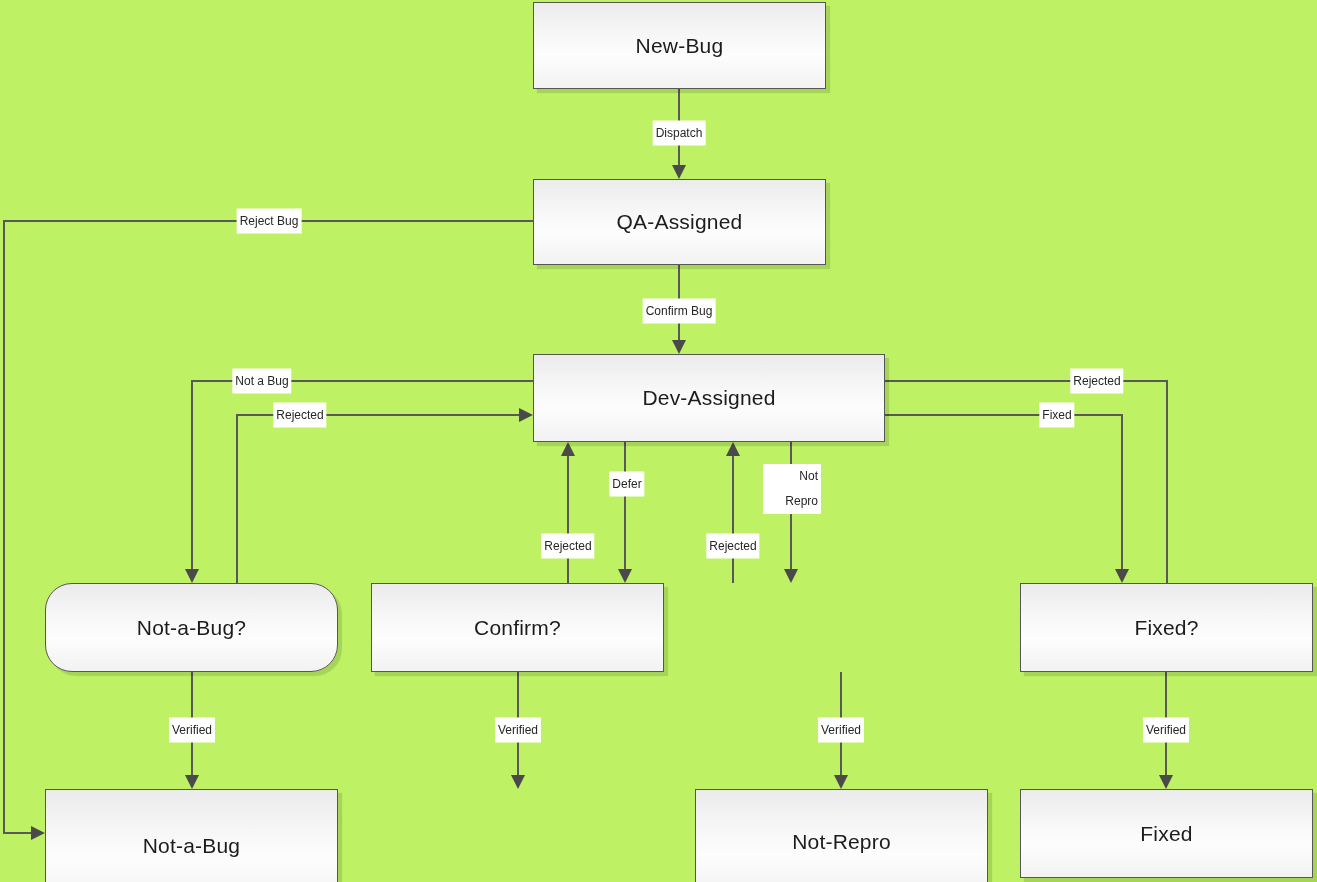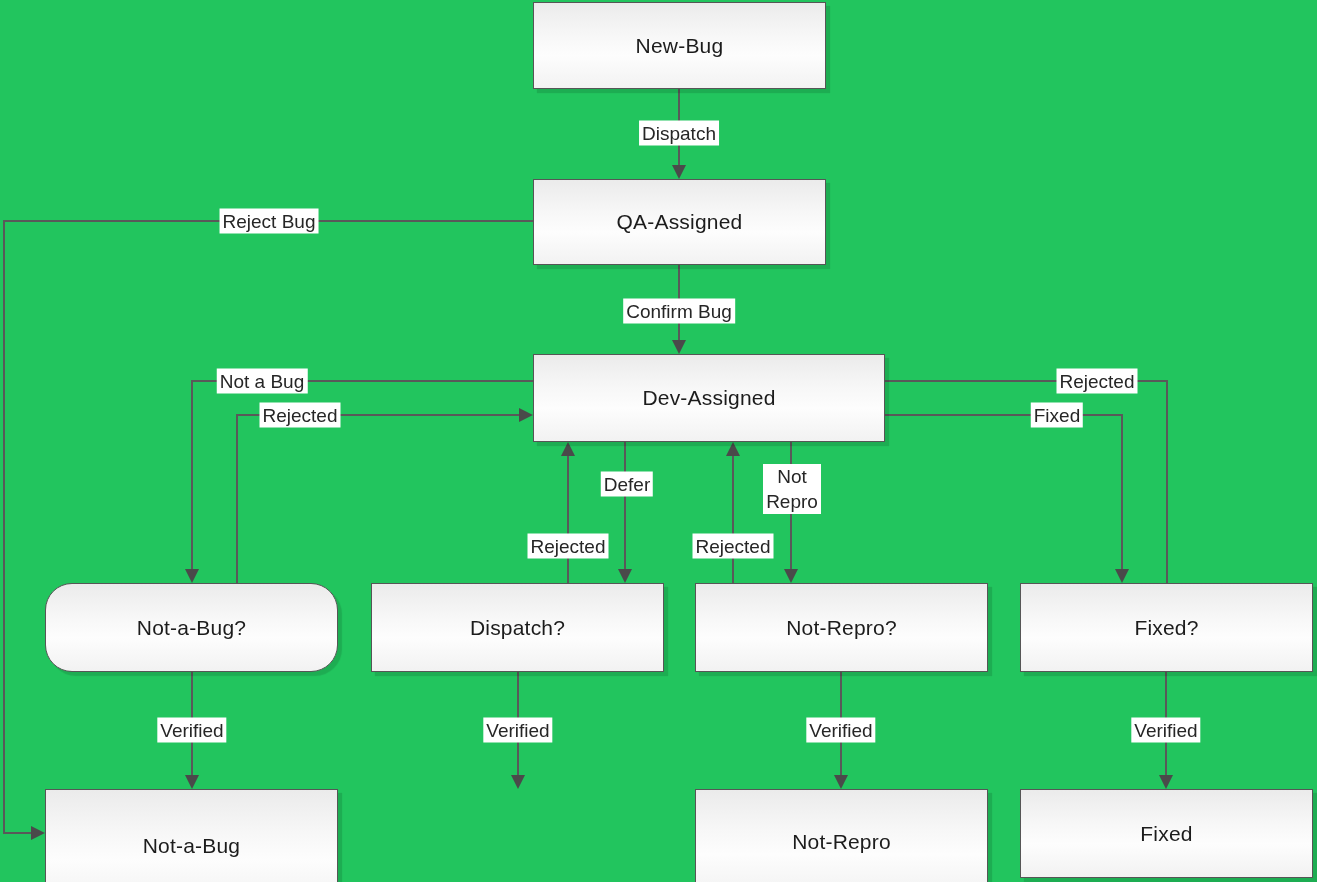--- a/index.html
+++ b/index.html
@@ -1,35 +1,35 @@
 <!DOCTYPE html>
 <html><head>
 <meta charset="utf-8">
 <style>
   html,body{margin:0;padding:0;background:#ffffff;}
   #canvas{
     position:relative;
     width:1317px;height:882px;
-    background:#22c55e;
+    background:#bef264;
     font-family:"Liberation Sans", sans-serif;
     overflow:hidden;
   }
   #wires{position:absolute;left:0;top:0;z-index:1;}
   .node{
     position:absolute;z-index:2;box-sizing:border-box;
     border:1px solid #565656;
     background:linear-gradient(to bottom,#ebebeb 0%,#f7f7f7 38%,#fdfdfd 62%,#f2f2f2 100%);
     box-shadow:4px 4px 1px rgba(0,0,0,0.12);
     display:flex;align-items:center;justify-content:center;
     font-size:21px;color:#1c1c1c;letter-spacing:0.2px;
   }
   .elabel{
     position:absolute;z-index:3;transform:translate(-50%,-50%);
     background:#ffffff;padding:0 3px;
-    font-size:19px;line-height:25px;color:#262626;white-space:nowrap;
+    font-size:12px;line-height:25px;color:#262626;white-space:nowrap;
     text-align:center;
   }
   .elabel.wrap{white-space:normal;width:52px;}
   
   #n-new {left:533px;top:2px;  width:293px;height:87px;}
   #n-qa  {left:533px;top:179px;width:293px;height:86px;}
   #n-dev {left:533px;top:354px;width:352px;height:88px;}
   #n-nabq{left:45px;  top:583px;width:293px;height:89px;border-radius:27px;}
   #n-defq{left:371px; top:583px;width:293px;height:89px;}
   #n-nrq {left:695px; top:583px;width:293px;height:89px;}
@@ -39,21 +39,21 @@
   #n-nr  {left:695px; top:789px;width:293px;height:106px;}
   #n-fix {left:1020px;top:789px;width:293px;height:89px;}
   
   #l-dispatch {left:679px; top:133px;}
   #l-confirm  {left:679px; top:311px;}
   #l-reject   {left:269px; top:221px;}
   #l-notabug  {left:262px; top:381px;}
   #l-rej-nab  {left:300px; top:415px;}
   #l-defer    {left:627px; top:484px;}
   #l-rej-def  {left:568px; top:546px;}
-  #l-notrepro {left:792px; top:489px;}
+  #l-notrepro {left:792px; top:489px;text-align:right;}
   #l-rej-nr   {left:733px; top:546px;}
   #l-fixed    {left:1057px;top:415px;}
   #l-rej-fix  {left:1097px;top:381px;}
   #l-ver-1 {left:192px; top:730px;}
   #l-ver-2 {left:518px; top:730px;}
   #l-ver-3 {left:841px; top:730px;}
   #l-ver-4 {left:1166px;top:730px;}
 </style>
 </head>
 <body>
@@ -92,22 +92,21 @@
     <path d="M192,672 L192,787" marker-end="url(#arrow)"></path>
     <path d="M518,672 L518,787" marker-end="url(#arrow)"></path>
     <path d="M841,672 L841,787" marker-end="url(#arrow)"></path>
     <path d="M1166,672 L1166,787" marker-end="url(#arrow)"></path>
   </svg>
 
   <div class="node" id="n-new">New-Bug</div>
   <div class="node" id="n-qa">QA-Assigned</div>
   <div class="node" id="n-dev">Dev-Assigned</div>
   <div class="node" id="n-nabq">Not-a-Bug?</div>
-  <div class="node" id="n-defq">Dispatch?</div>
-  <div class="node" id="n-nrq">Not-Repro?</div>
+  <div class="node" id="n-defq">Confirm?</div>
   <div class="node" id="n-fixq">Fixed?</div>
   <div class="node" id="n-nab">Not-a-Bug</div>
   <div class="node" id="n-nr">Not-Repro</div>
   <div class="node" id="n-fix">Fixed</div>
 
   <div class="elabel" id="l-dispatch">Dispatch</div>
   <div class="elabel" id="l-confirm">Confirm Bug</div>
   <div class="elabel" id="l-reject">Reject Bug</div>
   <div class="elabel" id="l-notabug">Not a Bug</div>
   <div class="elabel" id="l-rej-nab">Rejected</div>

